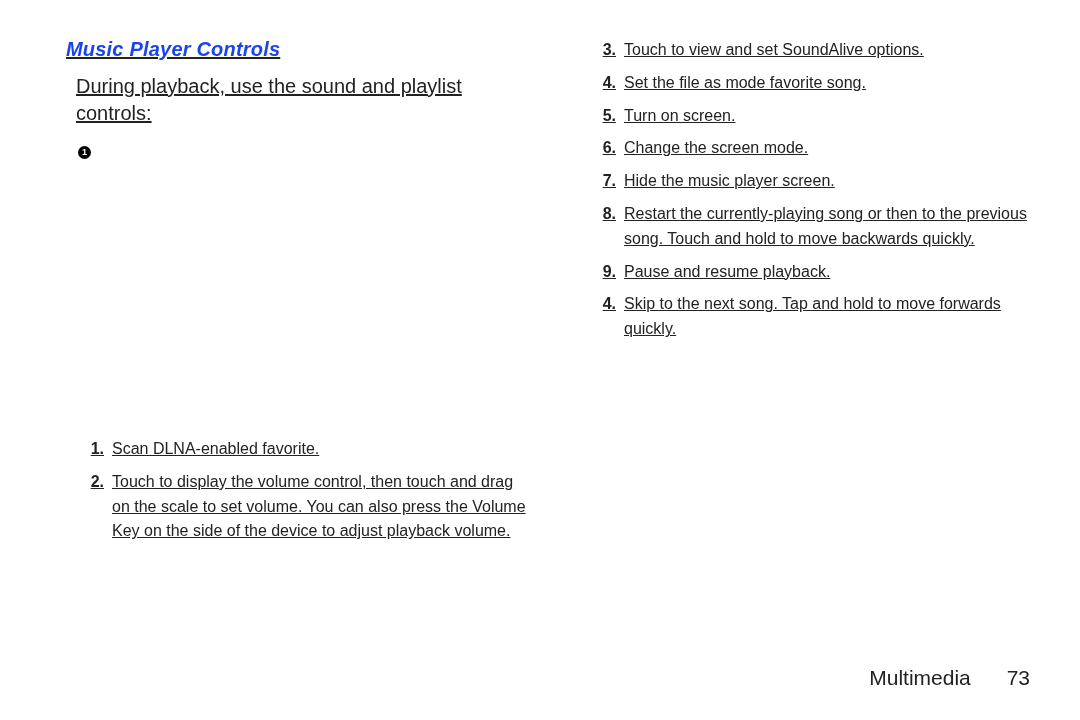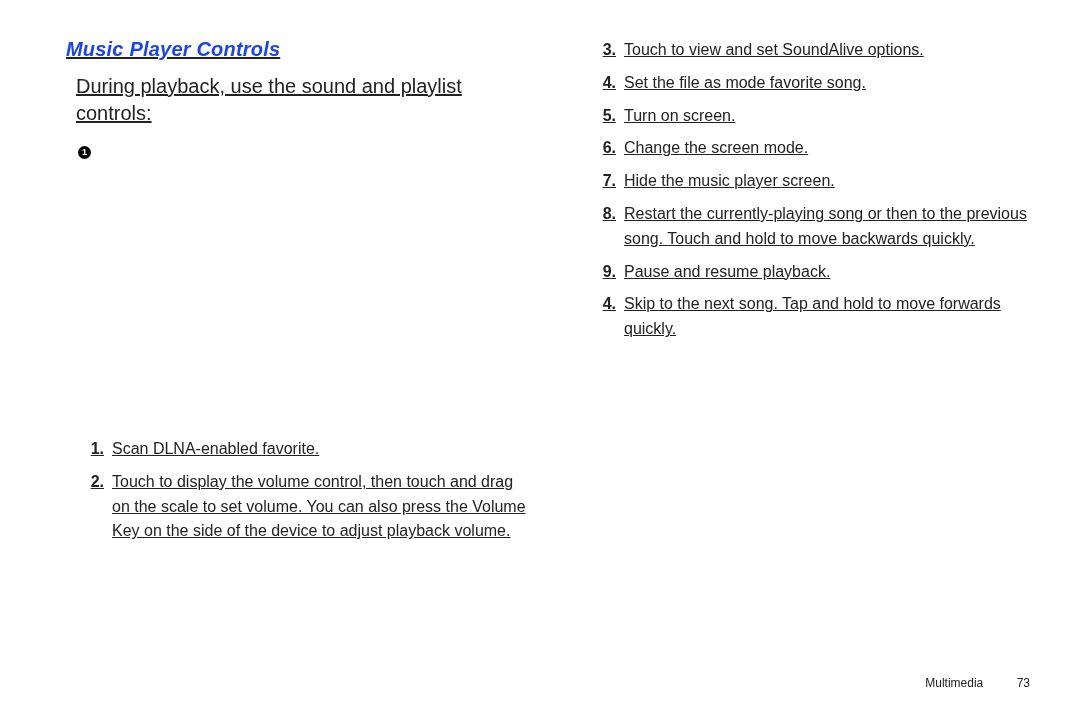--- a/index.html
+++ b/index.html
@@ -74,21 +74,21 @@
     font-weight: 700;
     padding-right: 8px;
   }
   .li .txt {
     flex: 1 1 auto;
   }
   .footer {
     position: absolute;
     right: 50px;
     bottom: 30px;
-    font-size: 12px;
+    font-size: 21px;
     color: #222;
   }
   .footer .label {
     margin-right: 30px;
   }
 </style>
 </head>
 <body>
 
 <div class="page">

